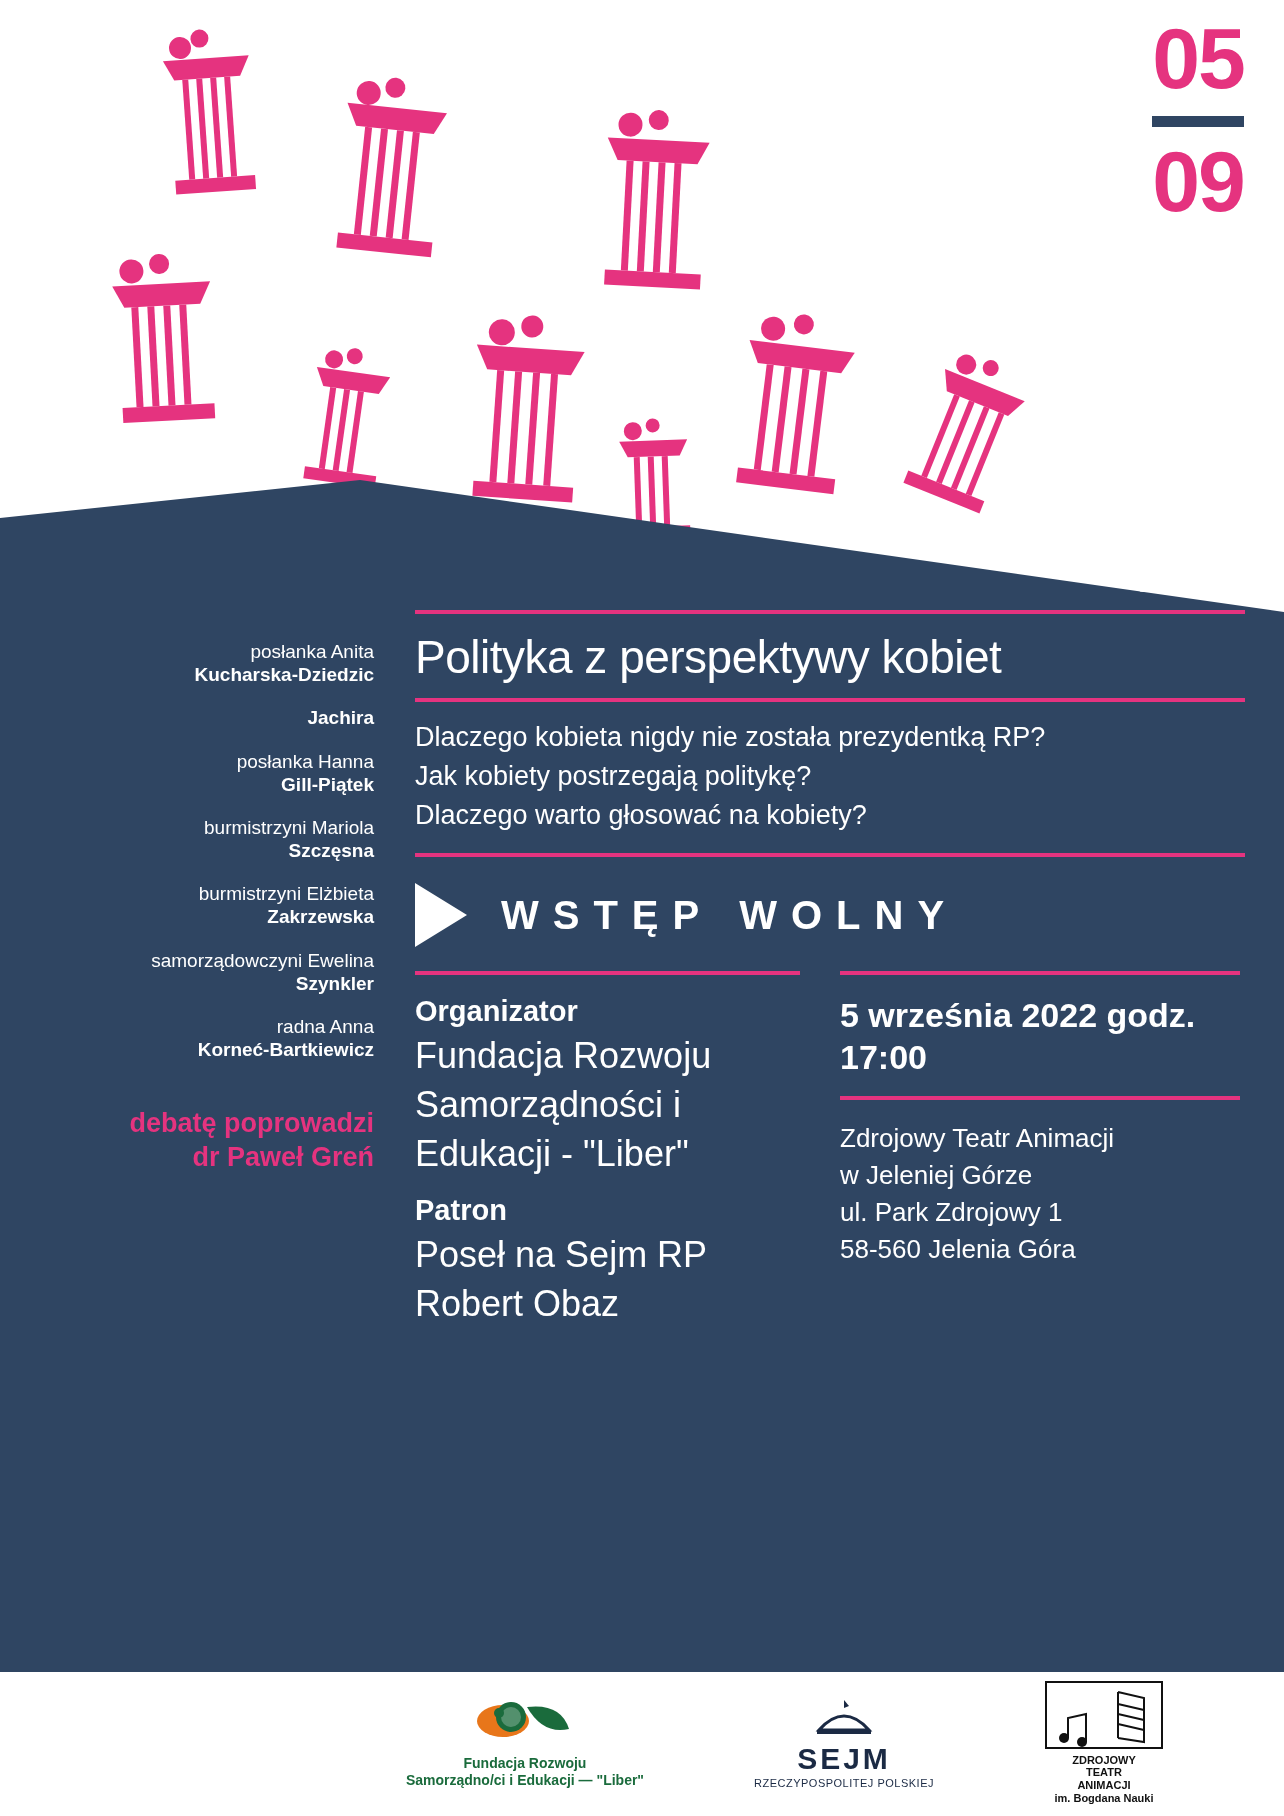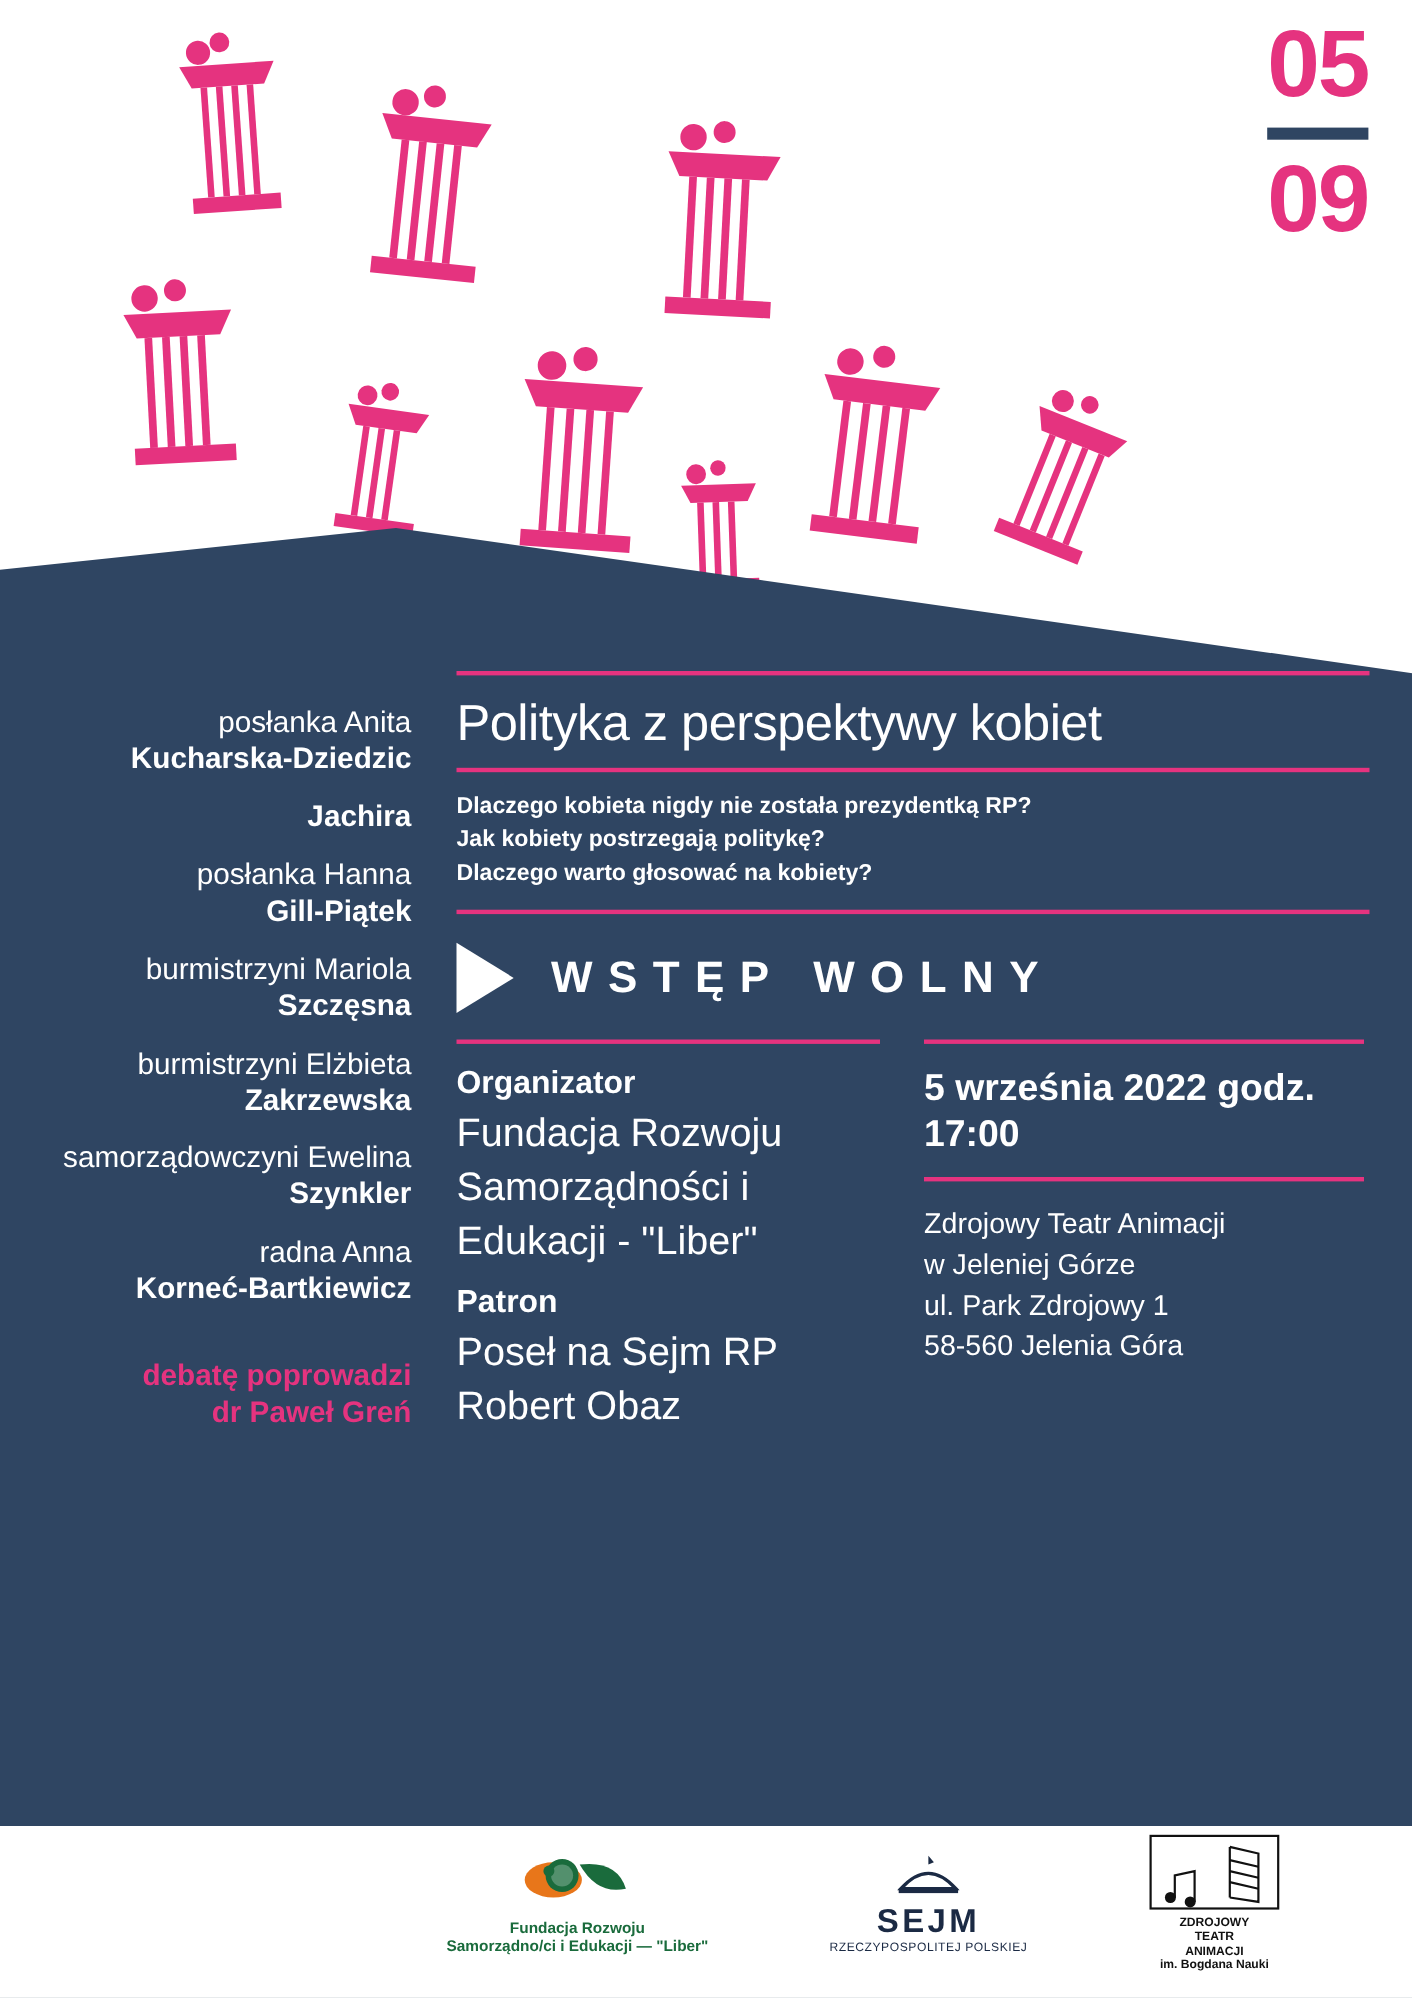--- a/index.html
+++ b/index.html
@@ -76,21 +76,21 @@
     left: 0;
     top: 80px;
     width: 392px;
     text-align: right;
     padding-right: 18px;
     color: #ffffff;
   }
   .speaker {
     margin-bottom: 20px;
     line-height: 1.22;
-    font-size: 27px;
+    font-size: 19px;
     font-weight: 300;
   }
   .speaker .role { display: block; font-weight: 400; }
   .speaker .name { display: block; font-weight: bold; }
   .moderator {
     margin-top: 46px;
     color: #e5337f;
     font-weight: bold;
     font-size: 27px;
     line-height: 1.25;
@@ -119,22 +119,22 @@
   }
   .title {
     font-size: 46px;
     font-weight: normal;
     letter-spacing: -0.5px;
     padding: 16px 0 14px 0;
     white-space: nowrap;
   }
   .questions {
     padding: 16px 0 18px 0;
-    font-size: 21px;
-    font-weight: 700;
+    font-size: 27px;
+    font-weight: 400;
     line-height: 1.45;
   }
   .free-entry {
     display: flex;
     align-items: center;
     padding: 26px 0 24px 0;
   }
   .play-tri {
     width: 0; height: 0;
     border-left: 52px solid #ffffff;
@@ -177,21 +177,21 @@
   .venue {
     font-size: 26px;
     font-weight: 300;
     line-height: 1.42;
   }
 
   
   .footer {
     position: absolute;
     left: 0;
-    bottom: 16px;
+    bottom: 4px;
     width: 1284px;
     height: 140px;
     background: #ffffff;
     display: flex;
     align-items: center;
     justify-content: flex-end;
     padding-right: 120px;
     gap: 110px;
     z-index: 6;
   }

